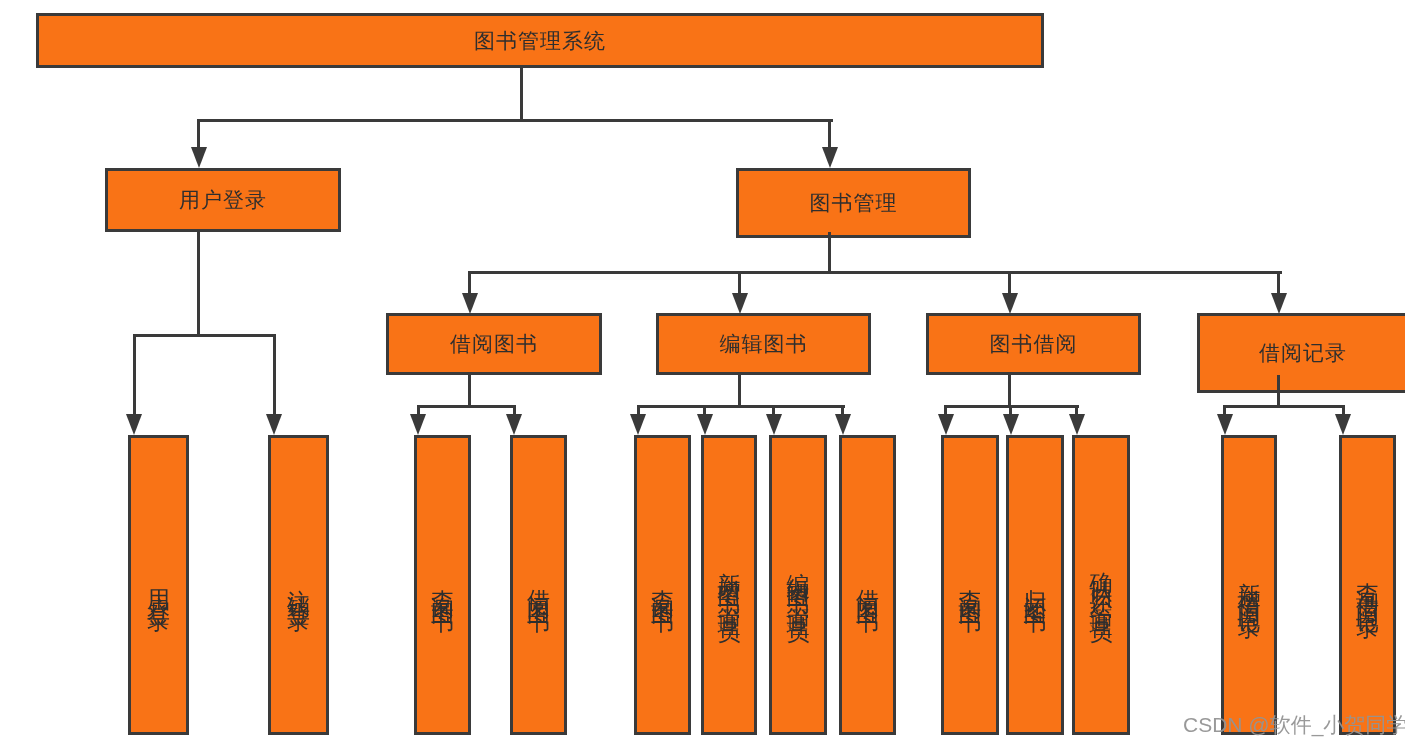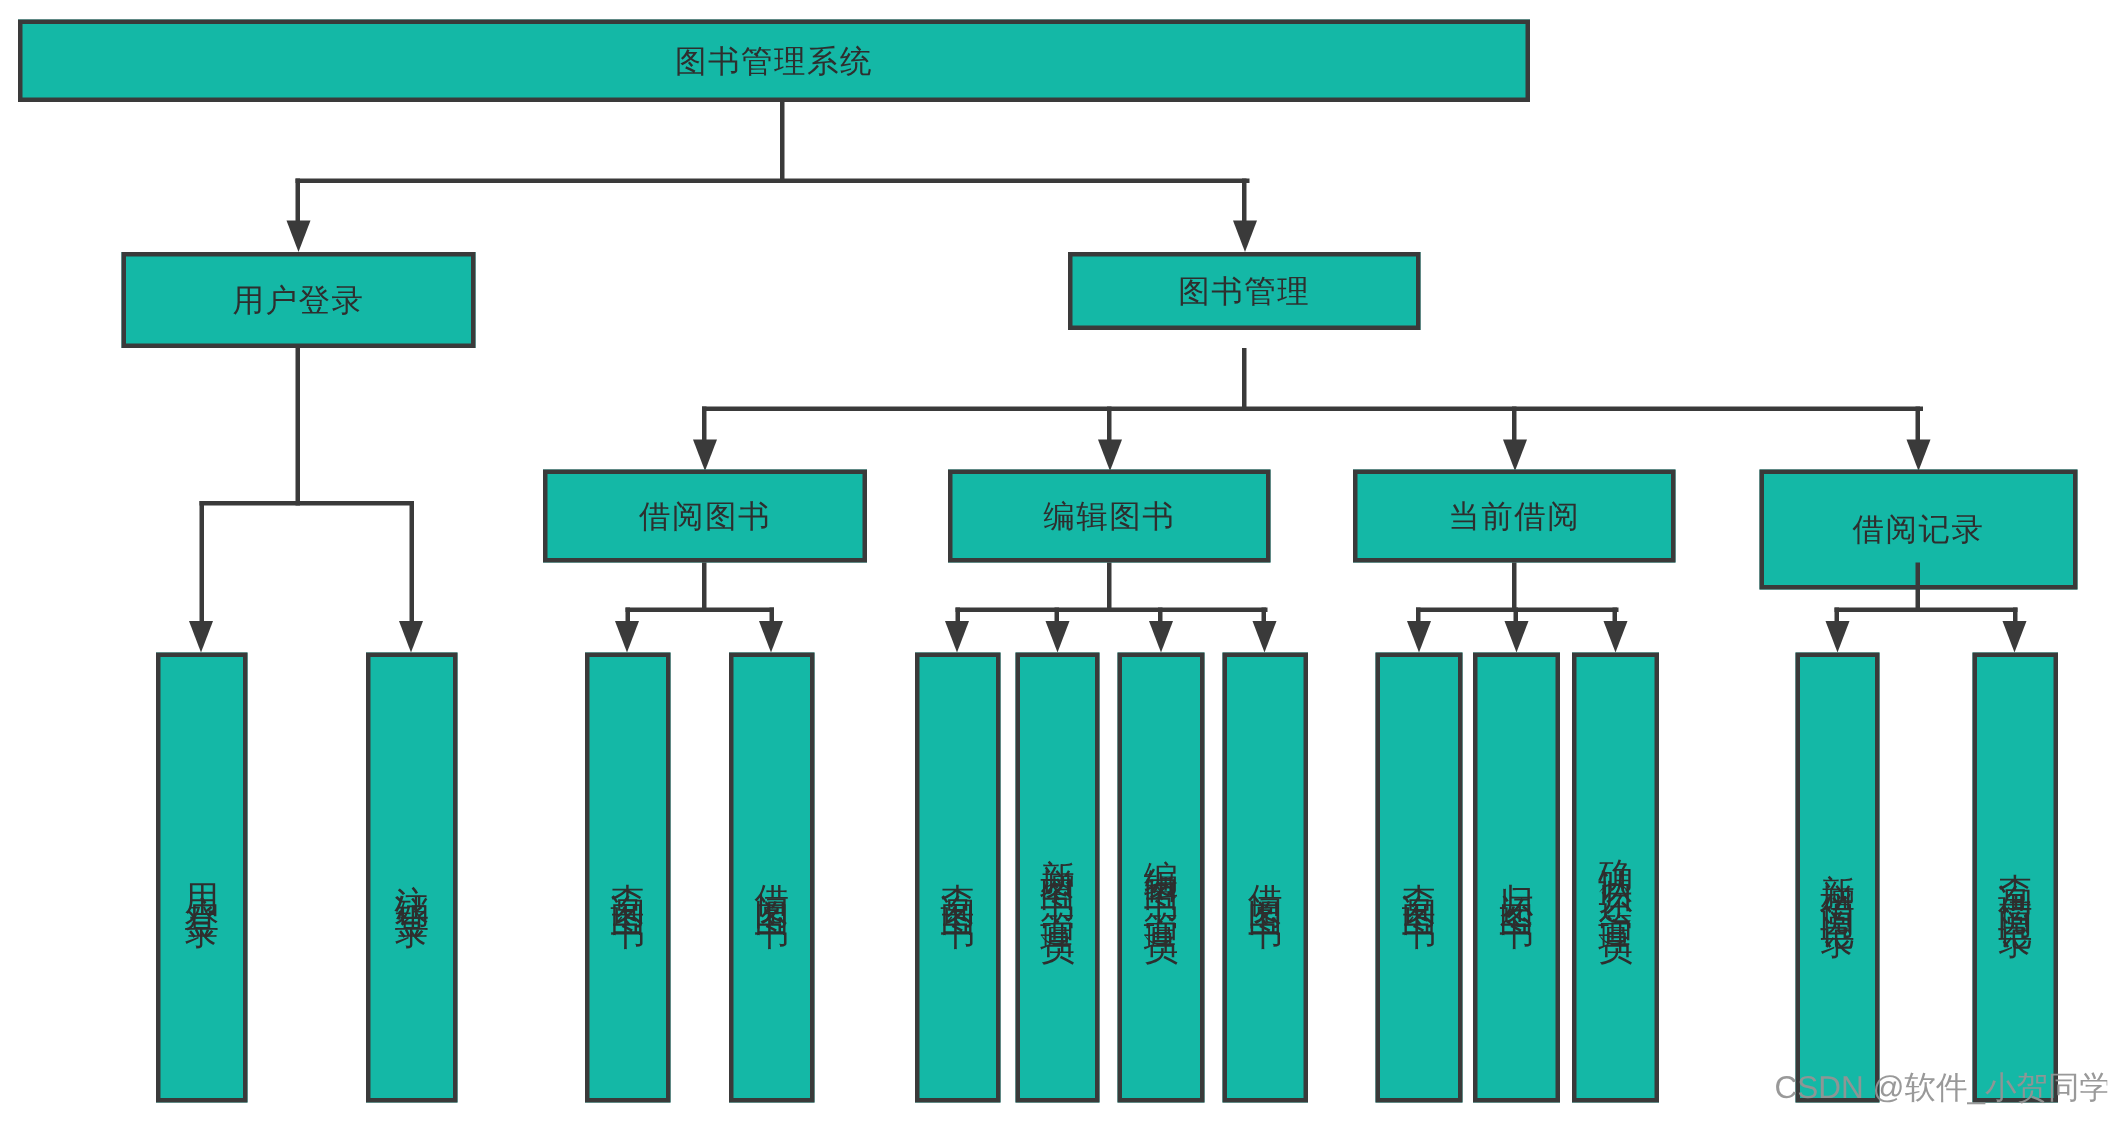--- a/index.html
+++ b/index.html
@@ -2,23 +2,24 @@
 <html><head>
 <meta charset="utf-8">
 <style>
   html,body { margin:0; padding:0; background:#ffffff; }
   .stage {
     position:relative; width:1405px; height:747px; background:#ffffff;
     font-family:"Liberation Sans", sans-serif; overflow:hidden;
   }
   .box {
     position:absolute; box-sizing:border-box;
-    border:3px solid #3a3a3a; background:#14b8a6;
+    border:3px solid #3a3a3a; background:#f97316;
     display:flex; align-items:center; justify-content:center;
     color:#2e2e2e;
+    margin-left:24px;
   }
   .hlabel { font-size:21px; letter-spacing:1px; white-space:nowrap; }
   .vlabel {
     writing-mode:vertical-rl; text-orientation:mixed;
     font-size:23px; letter-spacing:7px; line-height:1;
   }
   .line { position:absolute; background:#3a3a3a; }
   .arrow {
     position:absolute; width:0; height:0;
     border-left:8px solid transparent; border-right:8px solid transparent;
@@ -41,21 +42,21 @@
   <div class="line" style="left:520px;top:68px;width:3px;height:54px"></div>
   <div class="line" style="left:197px;top:119px;width:636px;height:3px"></div>
   <div class="line" style="left:197px;top:119px;width:3px;height:33px"></div>
   <div class="line" style="left:828px;top:119px;width:3px;height:33px"></div>
   <div class="arrow" style="left:191px;top:147px"></div>
   <div class="arrow" style="left:822px;top:147px"></div>
 
   <div class="box" style="left:81px;top:168px;width:236px;height:64px">
     <span class="hlabel">用户登录</span>
   </div>
-  <div class="box" style="left:712px;top:168px;width:235px;height:52px">
+  <div class="box" style="left:712px;top:168px;width:235px;height:70px">
     <span class="hlabel">图书管理</span>
   </div>
 
   <div class="line" style="left:197px;top:232px;width:3px;height:105px"></div>
   <div class="line" style="left:133px;top:334px;width:143px;height:3px"></div>
   <div class="line" style="left:133px;top:334px;width:3px;height:84px"></div>
   <div class="line" style="left:273px;top:334px;width:3px;height:84px"></div>
   <div class="arrow" style="left:126px;top:414px"></div>
   <div class="arrow" style="left:266px;top:414px"></div>
 
@@ -70,21 +71,21 @@
   <div class="arrow" style="left:1002px;top:293px"></div>
   <div class="arrow" style="left:1271px;top:293px"></div>
 
   <div class="box" style="left:362px;top:313px;width:216px;height:62px">
     <span class="hlabel">借阅图书</span>
   </div>
   <div class="box" style="left:632px;top:313px;width:215px;height:62px">
     <span class="hlabel">编辑图书</span>
   </div>
   <div class="box" style="left:902px;top:313px;width:215px;height:62px">
-    <span class="hlabel">当前借阅</span>
+    <span class="hlabel">图书借阅</span>
   </div>
   <div class="box" style="left:1173px;top:313px;width:212px;height:80px">
     <span class="hlabel">借阅记录</span>
   </div>
 
   <div class="line" style="left:468px;top:375px;width:3px;height:33px"></div>
   <div class="line" style="left:417px;top:405px;width:99px;height:3px"></div>
   <div class="line" style="left:417px;top:405px;width:3px;height:12px"></div>
   <div class="line" style="left:513px;top:405px;width:3px;height:12px"></div>
   <div class="arrow" style="left:410px;top:414px"></div>

